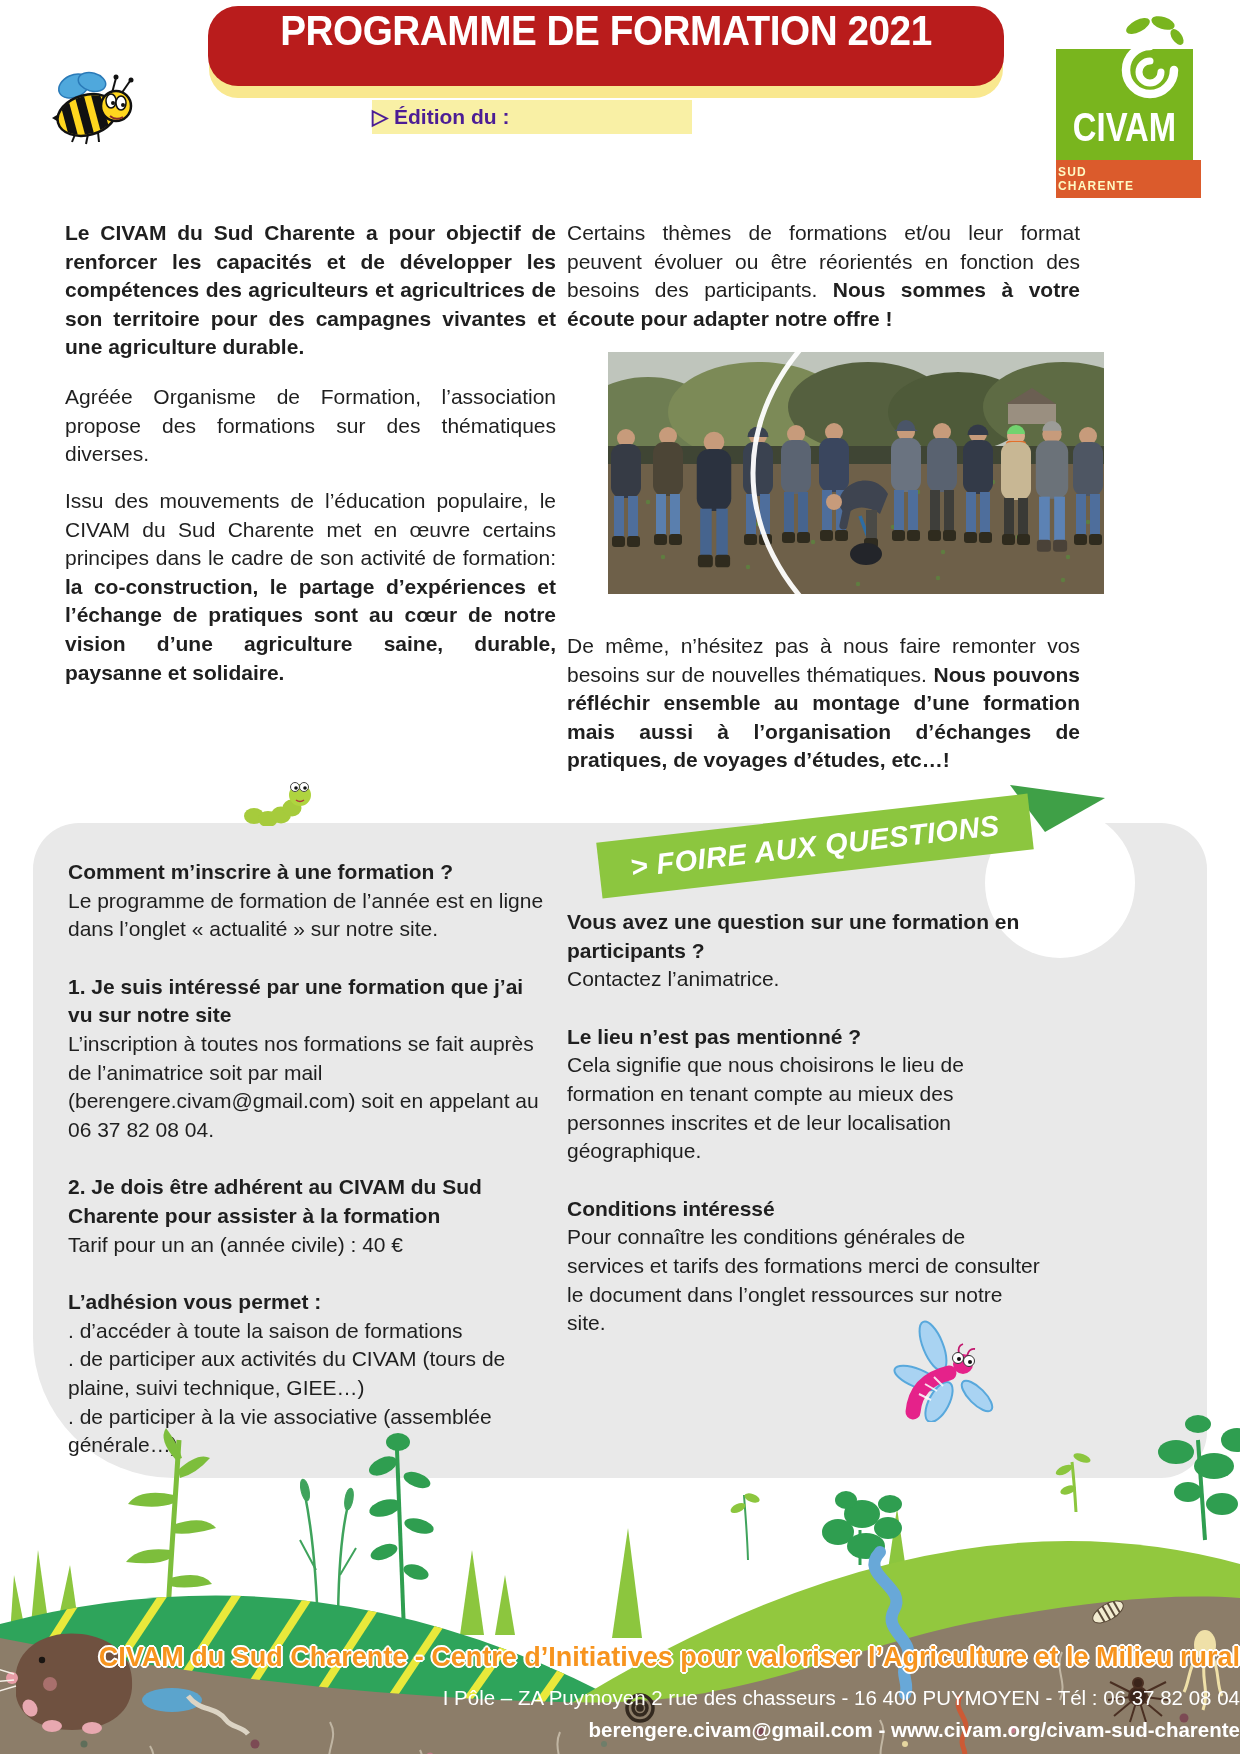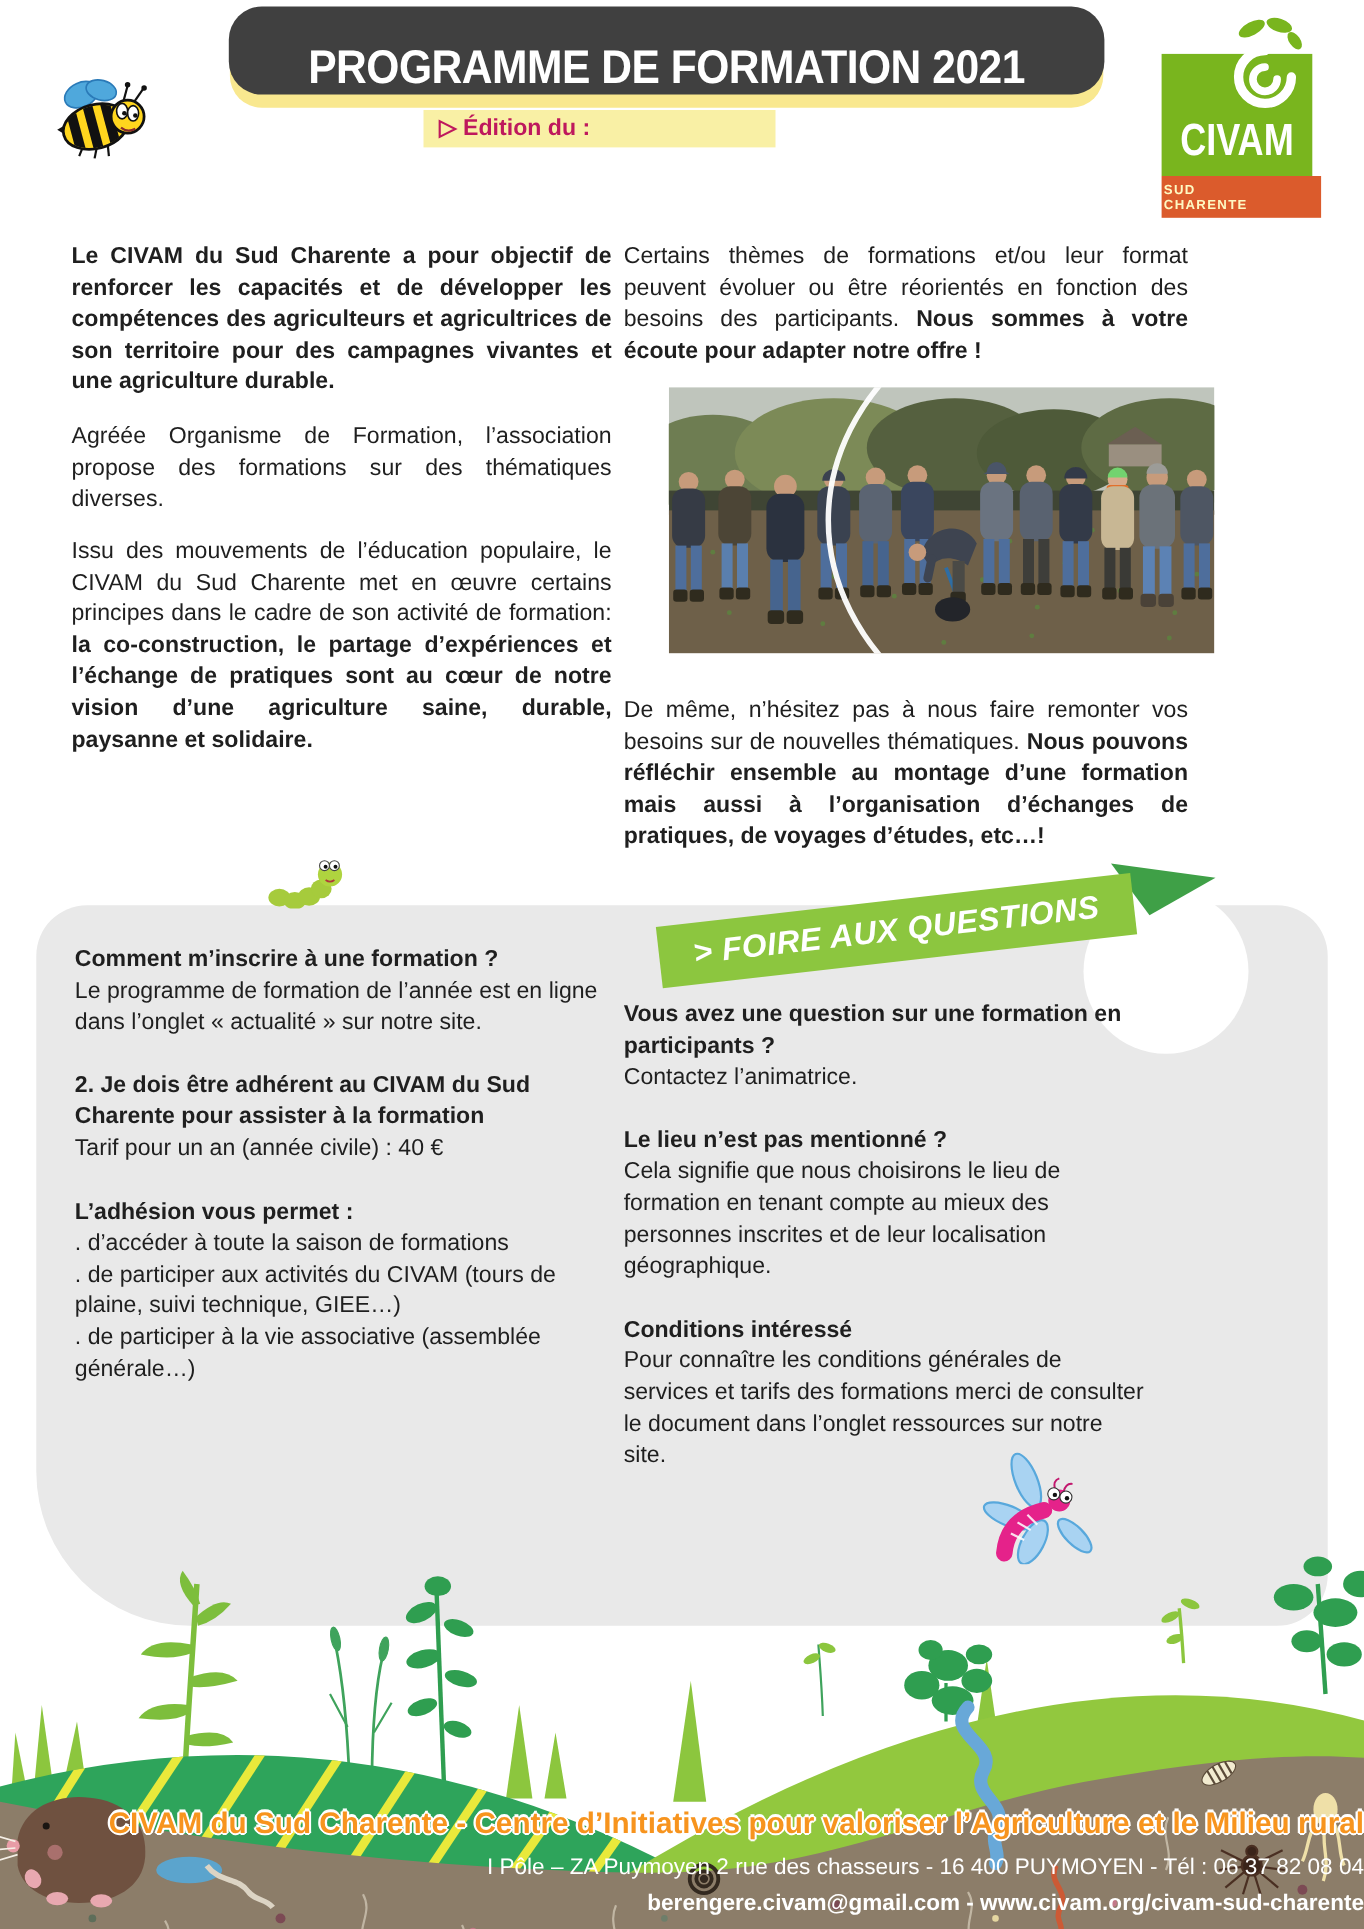--- a/index.html
+++ b/index.html
@@ -1,26 +1,26 @@
 <!DOCTYPE html>
 <html><head>
 <meta charset="utf-8">
 <style>
   html,body{margin:0;padding:0;background:#fff}
   #page{position:relative;width:1240px;height:1754px;background:#fff;overflow:hidden;
         font-family:"Liberation Sans",sans-serif;color:#1F1F1F}
   .abs{position:absolute}
 
   
-  .title-banner{left:208px;top:6px;width:796px;height:80px;background:#404040;border-radius:30px;
-    box-shadow:0 13px 0 -1px #F9E88F;display:flex;align-items:flex-end;justify-content:center;z-index:3}
+  .title-banner{left:208px;top:6px;width:796px;height:80px;background:#b91c1c;border-radius:30px;
+    box-shadow:0 13px 0 -1px #F9E88F;display:flex;align-items:flex-start;justify-content:center;z-index:3}
   .title-banner span{color:#fff;font-weight:700;font-size:43px;letter-spacing:-.5px;
     transform:scaleX(.9);white-space:nowrap}
-  .edition-strip{left:385px;top:100px;width:320px;height:34px;background:#F9F0A5;z-index:3;
-    font-size:21px;font-weight:600;color:#be185d;line-height:34px;padding-left:14px;box-sizing:border-box}
+  .edition-strip{left:372px;top:100px;width:320px;height:34px;background:#F9F0A5;z-index:3;
+    font-size:21px;font-weight:600;color:#4c1d95;line-height:34px;box-sizing:border-box}
   .bee{left:42px;top:68px;width:100px;height:80px}
 
   
   .logo{left:1050px;top:14px;width:152px;height:192px;z-index:3}
   .logo-green{left:6px;top:35px;width:137px;height:111px;background:#79B51E}
   .logo-name{left:6px;top:88px;width:137px;height:50px;color:#fff;font-weight:700;font-size:41px;
     text-align:center;line-height:50px;transform:scaleX(.8)}
   .logo-strip{left:6px;top:146px;width:145px;height:38px;background:#DB5B2C;box-sizing:border-box;
     padding:5px 0 0 2px;color:#fef9c3;font-weight:700;font-size:12px;letter-spacing:1.2px;line-height:14px}
   .logo-sprout{left:60px;top:0;width:92px;height:86px}
@@ -299,20 +299,24 @@
   <div class="abs ribbon">
     <span>&gt; FOIRE AUX QUESTIONS</span>
   </div>
 
   <div class="abs faq-col faq-col-left">
     <div class="faq-item">
       <div class="faq-q">Comment m’inscrire à une formation ?</div>
       <div class="faq-a">Le programme de formation de l’année est en ligne dans l’onglet « actualité » sur notre site.</div>
     </div>
     <div class="faq-item">
+      <div class="faq-q">1. Je suis intéressé par une formation que j’ai vu sur notre site</div>
+      <div class="faq-a">L’inscription à toutes nos formations se fait auprès de l’animatrice soit par mail (berengere.civam@gmail.com) soit en appelant au 06 37 82 08 04.</div>
+    </div>
+    <div class="faq-item">
       <div class="faq-q">2. Je dois être adhérent au CIVAM du Sud Charente pour assister à la formation</div>
       <div class="faq-a">Tarif pour un an (année civile) : 40 €</div>
     </div>
     <div class="faq-item">
       <div class="faq-q">L’adhésion vous permet :</div>
       <div class="faq-a">. d’accéder à toute la saison de formations
 . de participer aux activités du CIVAM (tours de plaine, suivi technique, GIEE…)
 . de participer à la vie associative (assemblée générale…)</div>
     </div>
   </div>

